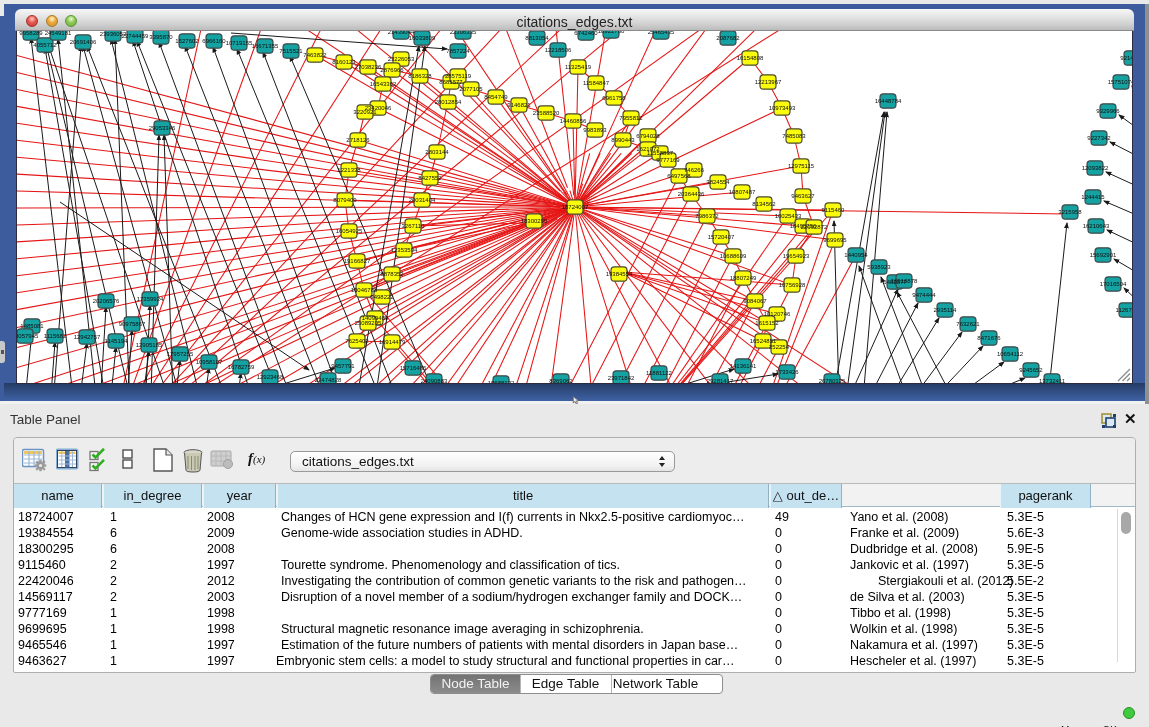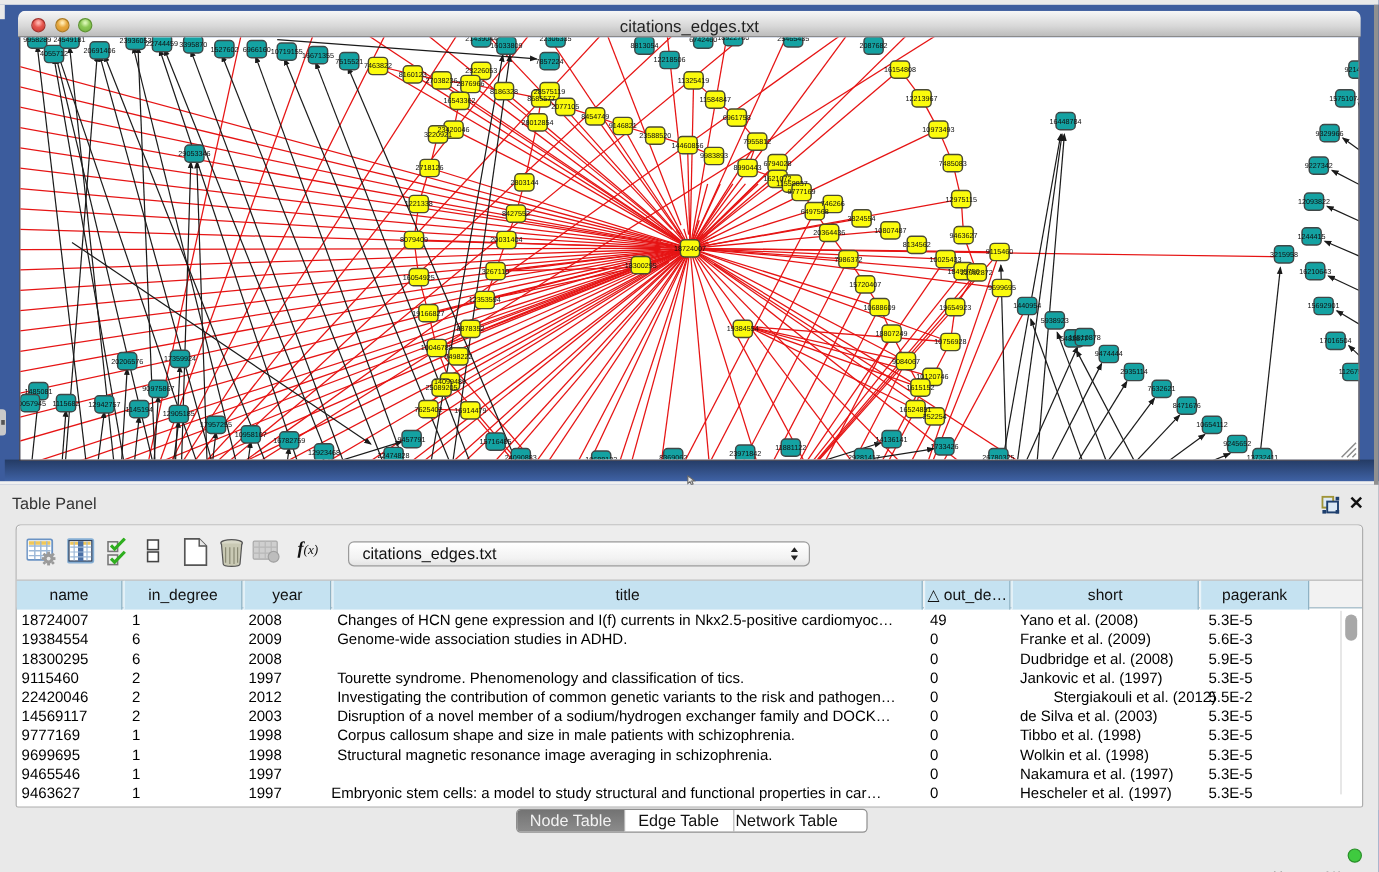--- a/index.html
+++ b/index.html
@@ -706,21 +706,20 @@
             <path d="M4 1 L7 5 H1 Z" fill="#222"></path>
             <path d="M4 12 L7 8 H1 Z" fill="#222"></path>
           </svg></div>
   </div>
   <div id="thead">
    <div class="hc" style="left:0px;width:88px;border-left:none;">name</div>
    <div class="hc" style="left:89px;width:99px;">in_degree</div>
    <div class="hc" style="left:189px;width:73px;">year</div>
    <div class="hc" style="left:263px;width:492px;">title</div>
    <div class="hc" style="left:756px;width:72px;">△ out_de…</div>
-   <div class="hc" style="left:829px;width:156px;">short</div>
    <div class="hc" style="left:986px;width:91px;">pagerank</div>
   </div>
   <div class="row" style="top:71px">
 <span style="left:4px">18724007</span>
         <span style="left:96px">1</span>
 <span style="left:193px">2008</span>
         <span style="left:267px">Changes of HCN gene expression and I(f) currents in Nkx2.5-positive cardiomyoc…</span>
 <span style="left:761px">49</span>
         <span style="left:836px">Yano et al. (2008)</span>
 <span style="left:993px">5.3E-5</span>
@@ -766,38 +765,38 @@
 <span style="left:193px">2003</span>
         <span style="left:267px">Disruption of a novel member of a sodium/hydrogen exchanger family and DOCK…</span>
 <span style="left:761px">0</span>
         <span style="left:836px">de Silva et al. (2003)</span>
 <span style="left:993px">5.3E-5</span>
       </div>
 <div class="row" style="top:167px">
 <span style="left:4px">9777169</span>
         <span style="left:96px">1</span>
 <span style="left:193px">1998</span>
-        <span style="left:267px">Corpus callosum shape and size in male patients with schizophrenia.</span>
 <span style="left:761px">0</span>
         <span style="left:836px">Tibbo et al. (1998)</span>
 <span style="left:993px">5.3E-5</span>
       </div>
 <div class="row" style="top:183px">
 <span style="left:4px">9699695</span>
         <span style="left:96px">1</span>
 <span style="left:193px">1998</span>
         <span style="left:267px">Structural magnetic resonance image averaging in schizophrenia.</span>
 <span style="left:761px">0</span>
         <span style="left:836px">Wolkin et al. (1998)</span>
 <span style="left:993px">5.3E-5</span>
       </div>
 <div class="row" style="top:199px">
 <span style="left:4px">9465546</span>
         <span style="left:96px">1</span>
 <span style="left:193px">1997</span>
+        <span style="left:267px">Estimation of the future numbers of patients with mental disorders in Japan base…</span>
 <span style="left:761px">0</span>
         <span style="left:836px">Nakamura et al. (1997)</span>
 <span style="left:993px">5.3E-5</span>
       </div>
 <div class="row" style="top:215px">
 <span style="left:4px">9463627</span>
         <span style="left:96px">1</span>
 <span style="left:193px">1997</span>
         <span style="left:262px">Embryonic stem cells: a model to study structural and functional properties in car…</span>
 <span style="left:761px">0</span>

